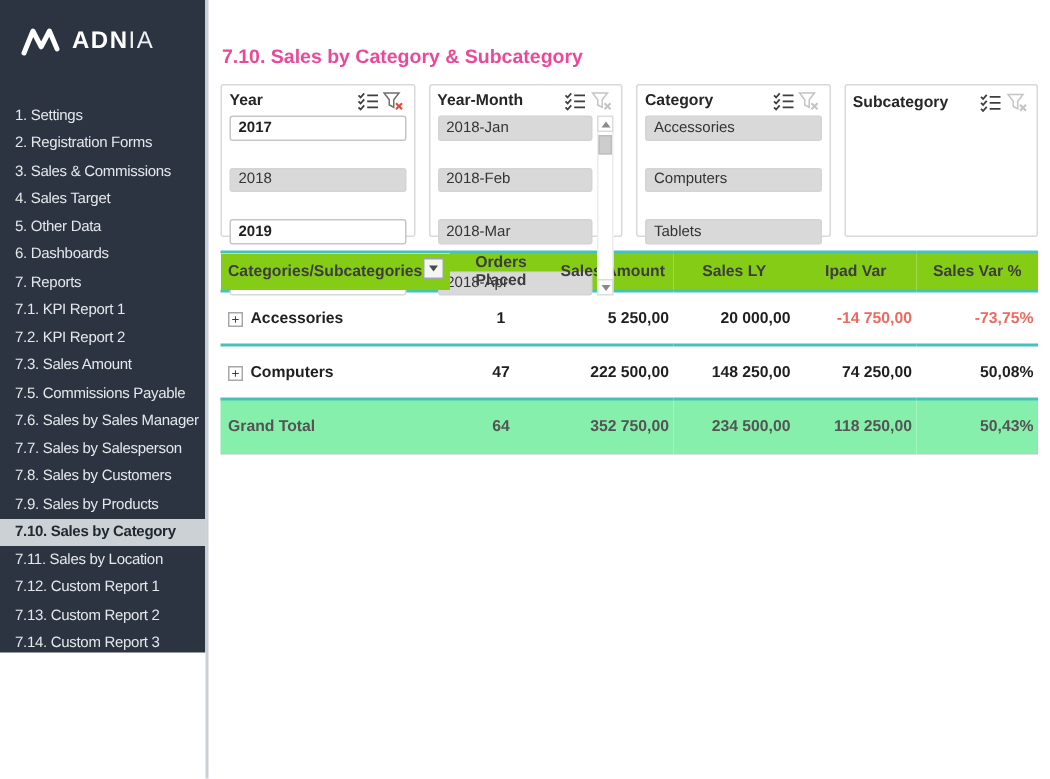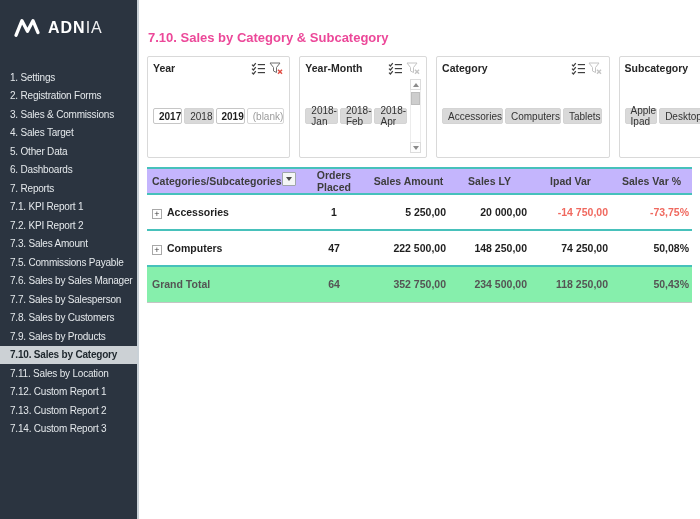--- a/index.html
+++ b/index.html
@@ -1,20 +1,20 @@
 <!DOCTYPE html>
 <html><head>
 <meta charset="utf-8">
 <style>
   * { margin:0; padding:0; box-sizing:border-box; }
   html,body { width:700px; height:519px; overflow:hidden; background:#fff;
               font-family:"Liberation Sans", sans-serif; }
 
   
-  .sidebar { position:absolute; left:0; top:0; width:137px; height:519px;
+  .sidebar { position:absolute; left:0; top:0; width:137px; height:435px;
              background:#2b3440; }
   .logo { display:flex; align-items:center; padding:13px 0 0 13px; height:42px; }
   .logo-mark { margin-right:7px; display:flex; }
   .brand { color:#fff; font-size:16px; letter-spacing:1px; }
   .brand .b { font-weight:bold; }
   .brand .l { font-weight:normal; opacity:.92; }
   .nav { margin-top:26px; font-size:10px; color:#e4e8eb; letter-spacing:-0.2px; }
   .nav-item { height:18.5px; display:flex; align-items:center; padding-left:10px;
               cursor:default; white-space:nowrap; }
   .nav-item.sub { }
@@ -27,21 +27,21 @@
 
   
   .slicers { display:flex; gap:9px; }
   .slicer { flex:1; height:102px; border:1px solid #d9d9d9; border-radius:2px;
             background:#fff; padding:3px 5px 4px 5px; display:flex; flex-direction:column; }
   .slicer-head { display:flex; align-items:center; height:16px; margin-bottom:3px; }
   .slicer-title { flex:1; font-size:10.5px; font-weight:bold; color:#262626; }
   .icon-btn { width:17px; height:14px; display:flex; align-items:center;
               justify-content:center; cursor:pointer; }
   .slicer-body { flex:1; display:flex; }
-  .slicer-items { flex:1; display:flex; flex-direction:row; gap:2px;align-items:center; }
+  .slicer-items { flex:1; display:flex; flex-direction:column; gap:18px; }
   .slicer-item { height:16.5px; border-radius:2px; font-size:10px; color:#333;
                  display:flex; align-items:center; padding-left:5px; cursor:pointer; }
   .slicer-item.sel { background:#d9d9d9; border:1px solid #d4d4d4; }
   .slicer-item.unsel { background:#fff; border:1px solid #c6c6c6; font-weight:600; color:#1f1f1f; }
   .slicer-item.nodata { background:#fff; border:1px solid #d8d8d8; color:#9b9b9b; }
 
   .scrollcol { width:11px; margin-left:3px; display:flex; flex-direction:column; }
   .sarr { width:11px; height:11px; border:1px solid #dcdcdc; background:#fdfdfd;
           display:flex; align-items:center; justify-content:center; cursor:pointer; }
   .tri-up   { width:0; height:0; border-left:3px solid transparent;
@@ -49,21 +49,21 @@
   .tri-down { width:0; height:0; border-left:3px solid transparent;
               border-right:3px solid transparent; border-top:4px solid #8a8a8a; }
   .strack { flex:1; position:relative; background:#fff;
             border-left:1px solid #ececec; border-right:1px solid #ececec; }
   .sthumb { position:absolute; left:0; width:9px; background:#cdcdcd;
             border:1px solid #bdbdbd; cursor:grab; }
 
   
   table { width:545px; border-collapse:collapse; table-layout:fixed;
           font-size:10.5px; margin-top:9px; }
-  thead th { background:#c4b5fd; border-top:2px solid #47c1bb; border-bottom:2px solid #47c1bb;
+  thead th { background:#84cc16; border-top:2px solid #47c1bb; border-bottom:2px solid #47c1bb;
              height:21px; font-weight:bold; color:#3d3d3d; text-align:center; }
   th.c1 { text-align:left; padding-left:5px; position:relative; }
   tbody td { border-bottom:2px solid #47c1bb; height:36px; font-weight:bold; color:#1f1f1f; }
   td.lbl { text-align:left; padding-left:5px; }
   td.ctr { text-align:center; }
   td.num { text-align:right; padding-right:3px; }
   tr.grand td { background:#86efac; border-bottom:1px solid #c4c4c4; color:#545454; }
   td.neg { color:#f0695f; }
 
   .dd-btn { position:absolute; right:4px; top:3px; width:14px; height:14px;
@@ -174,20 +174,21 @@
                 <line x1="9" y1="7.8" x2="13" y2="11.8"></line>
                 <line x1="13" y1="7.8" x2="9" y2="11.8"></line>
               </g>
           </svg>
         </span>
       </div>
       <div class="slicer-body">
         <div class="slicer-items">
           <div class="slicer-item sel">2018-Jan</div>
           <div class="slicer-item sel">2018-Feb</div>
+          <div class="slicer-item sel">2018-Mar</div>
           <div class="slicer-item sel">2018-Apr</div>
         </div>
         <div class="scrollcol">
           <span class="sarr">
               <span class="tri-up"></span>
             </span>
           <span class="strack">
               <span class="sthumb" style="top:2px;height:13px;"></span>
             </span>
           <span class="sarr">
@@ -249,39 +250,20 @@
         </span>
         <span class="icon-btn">
           <svg width="14" height="13" viewBox="0 0 14 13">
             <path d="M1 1 H11 L7.5 5.5 V10.5 L4.5 9 V5.5 Z" fill="none" stroke="#c4c4c4" stroke-width="1"></path>
             <g stroke="#c4c4c4" stroke-width="1.4">
                 <line x1="9" y1="7.8" x2="13" y2="11.8"></line>
                 <line x1="13" y1="7.8" x2="9" y2="11.8"></line>
               </g>
           </svg>
         </span>
-      </div>
-      <div class="slicer-body">
-        <div class="slicer-items">
-          <div class="slicer-item sel">Apple Ipad</div>
-          <div class="slicer-item sel">Desktop</div>
-          <div class="slicer-item sel">Laptop</div>
-          <div class="slicer-item sel">Macbooks</div>
-        </div>
-        <div class="scrollcol">
-          <span class="sarr">
-              <span class="tri-up"></span>
-            </span>
-          <span class="strack">
-              <span class="sthumb" style="top:2px;height:44px;"></span>
-            </span>
-          <span class="sarr">
-              <span class="tri-down"></span>
-            </span>
-        </div>
       </div>
     </div>
   </div>
 
   <table>
     <colgroup>
         <col style="width:153px">
         <col style="width:68px">
         <col style="width:81px">
         <col style="width:81px">

